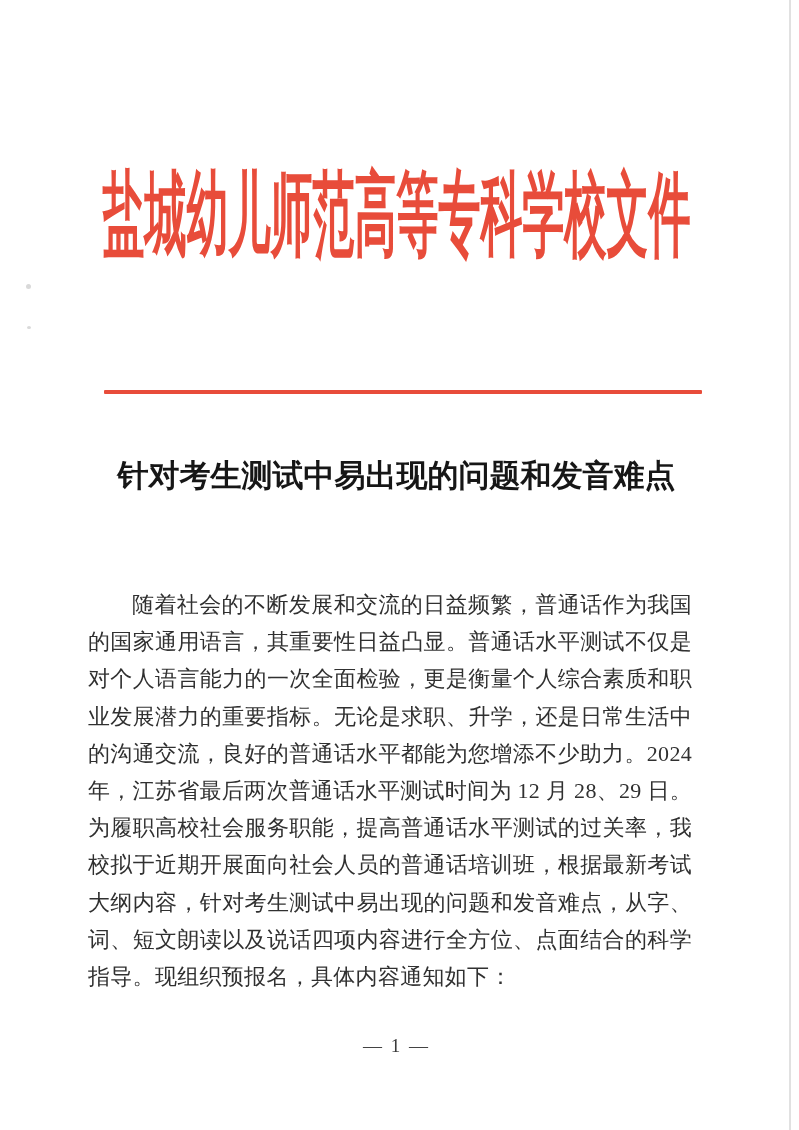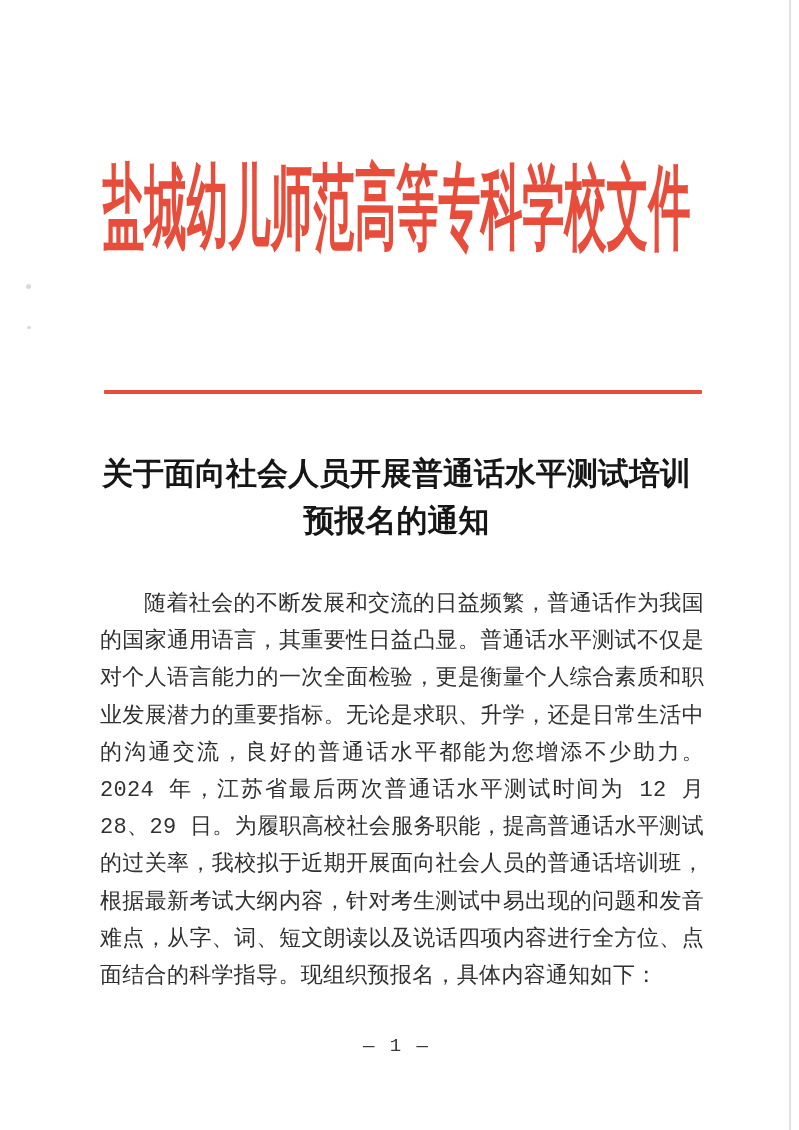--- a/index.html
+++ b/index.html
@@ -3,21 +3,21 @@
 <meta charset="utf-8">
 <style>
   * { margin: 0; padding: 0; box-sizing: border-box; }
   html, body { background: #ffffff; }
   .page {
     position: relative;
     width: 793px;
     height: 1130px;
     background: #ffffff;
     overflow: hidden;
-    font-family: Liberation Mono, monospace;
+    font-family: Liberation Serif, serif;
   }
   
   .org-title {
     position: absolute;
     top: 194px;
     left: 0;
     right: 0;
     height: 42px;
     line-height: 42px;
     text-align: center;
@@ -60,21 +60,21 @@
     font-size: 31px;
     font-weight: bold;
     line-height: 47px;
     letter-spacing: 0px;
     color: #161616;
   }
   
   .body-text {
     position: absolute;
     top: 586px;
-    left: 100px;
+    left: 88px;
     width: 604px;
     font-size: 22px;
     line-height: 37.2px;
     letter-spacing: 0.3px;
     color: #303030;
     text-align: justify;
     text-justify: inter-character;
     text-indent: 2em;
   }
   
@@ -113,22 +113,21 @@
 <body>
 
 <div class="page">
 
   <div class="org-title" style="color: rgb(232, 76, 58);">盐城幼儿师范高等专科学校文件</div>
 
 
   <div class="red-rule" style="background: rgb(232, 76, 58);"></div>
 
   <div class="notice-title">
-    <div>关于面向社会人员开展普通话水平测试培训</div>
-    <div>预报名的通知</div>
+    <div>针对考生测试中易出现的问题和发音难点</div>
   </div>
 
   <div class="body-text">随着社会的不断发展和交流的日益频繁，普通话作为我国的国家通用语言，其重要性日益凸显。普通话水平测试不仅是对个人语言能力的一次全面检验，更是衡量个人综合素质和职业发展潜力的重要指标。无论是求职、升学，还是日常生活中的沟通交流，良好的普通话水平都能为您增添不少助力。2024 年，江苏省最后两次普通话水平测试时间为 12 月 28、29 日。为履职高校社会服务职能，提高普通话水平测试的过关率，我校拟于近期开展面向社会人员的普通话培训班，根据最新考试大纲内容，针对考生测试中易出现的问题和发音难点，从字、词、短文朗读以及说话四项内容进行全方位、点面结合的科学指导。现组织预报名，具体内容通知如下：</div>
 
   <div class="page-number">— 1 —</div>
 
   <div class="scan-edge"></div>
   <div class="speck speck-1"></div>
   <div class="speck speck-2"></div>
 

